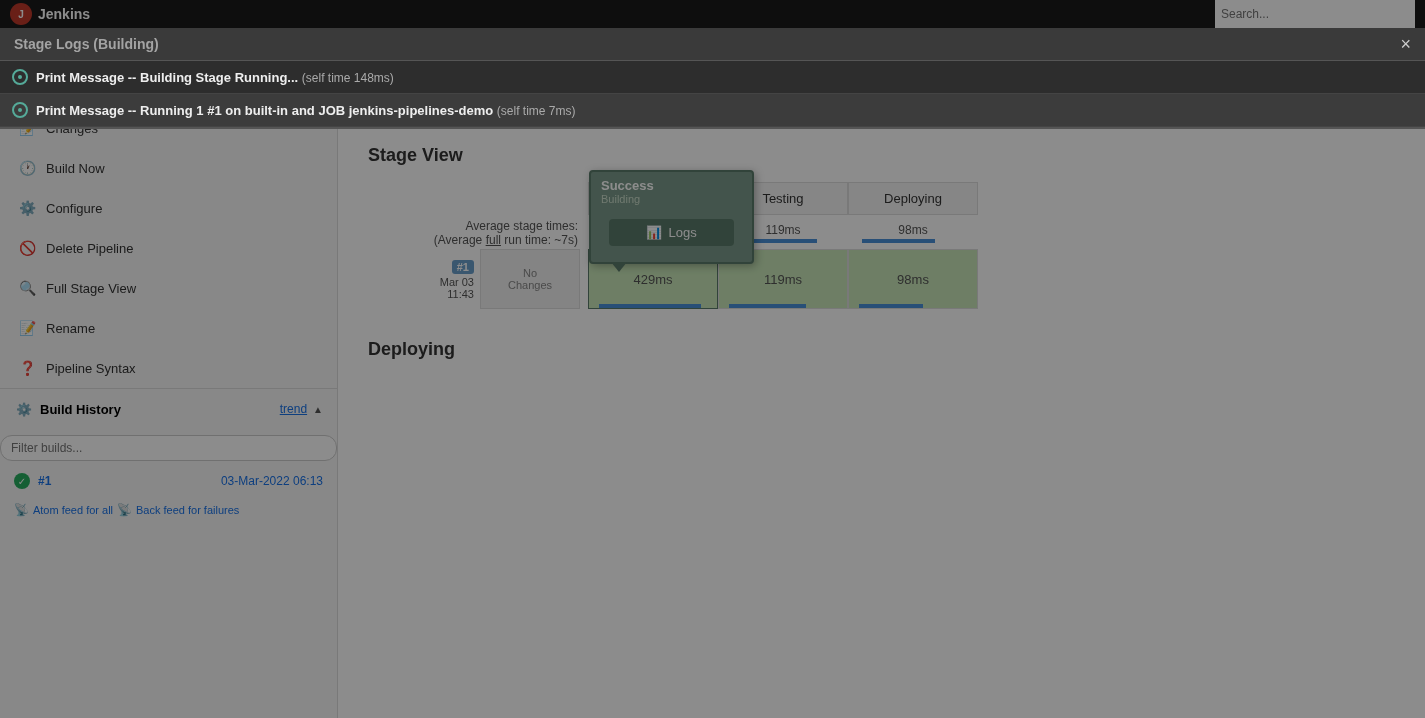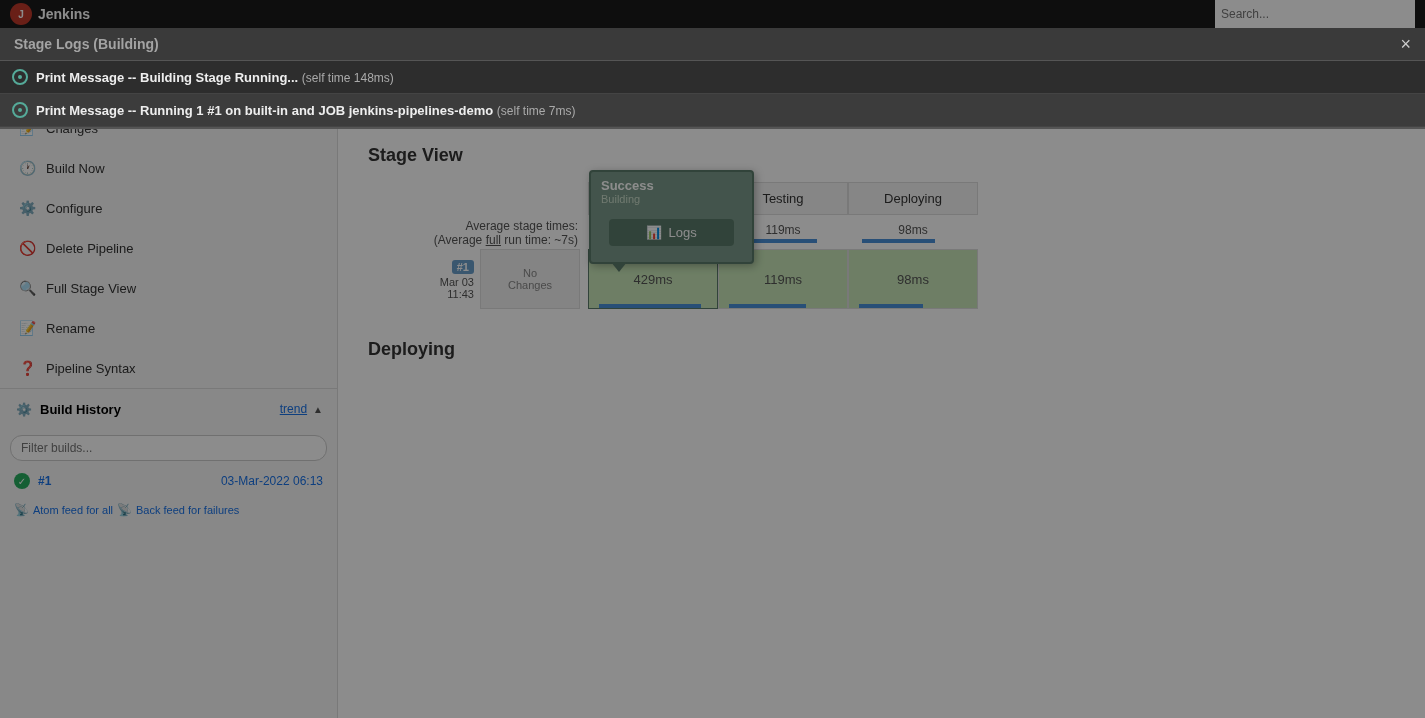--- a/index.html
+++ b/index.html
@@ -141,21 +141,21 @@
       font-size: 12px;
       text-decoration: underline;
       cursor: pointer;
     }
     .build-history-header .chevron {
       font-size: 10px;
       color: #555;
     }
 
     .filter-input-wrap {
-      padding: 6px 10px;
+      padding: 6px 0;
     }
     .filter-input-wrap input {
       width: 100%;
       padding: 5px 10px;
       border: 1px solid #ccc;
       border-radius: 12px;
       font-size: 12px;
       background: #fff;
     }
 

